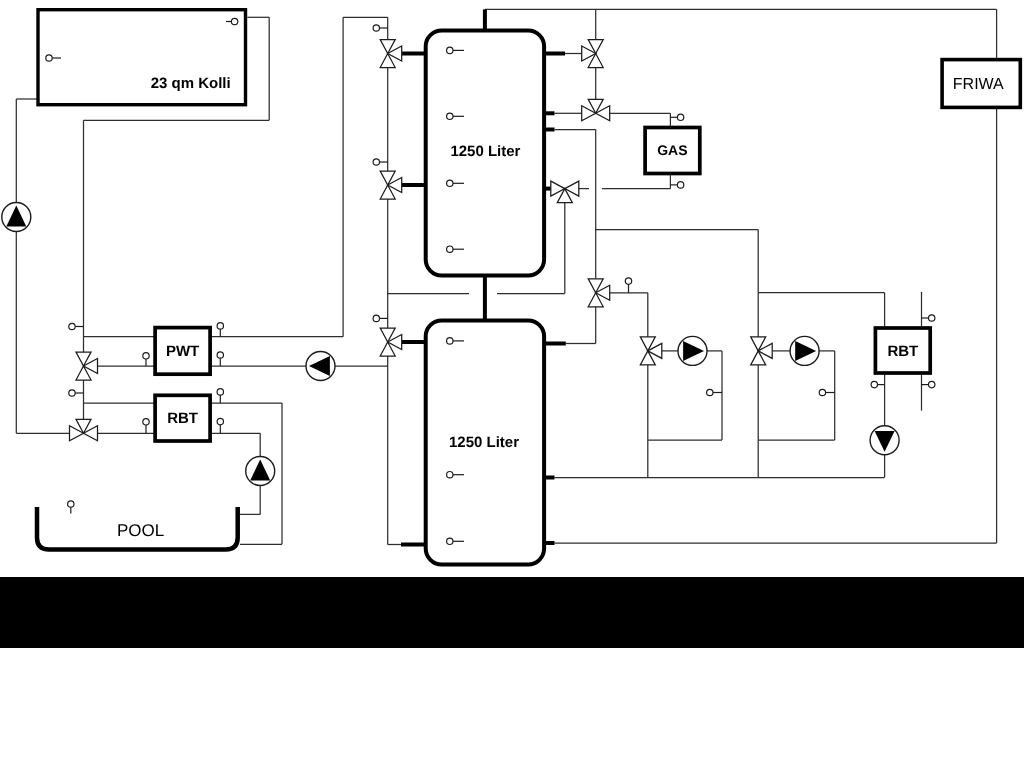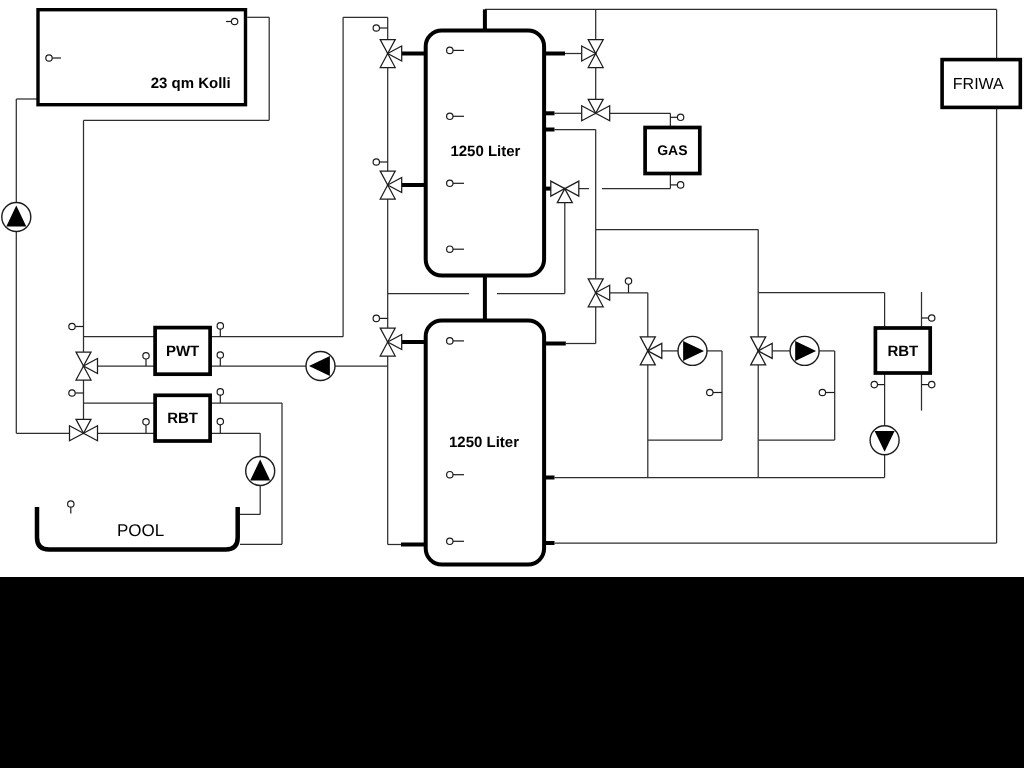--- a/index.html
+++ b/index.html
@@ -1,16 +1,16 @@
 <!DOCTYPE html>
 <html><head>
 <meta charset="utf-8">
 <style>
   html,body{margin:0;padding:0;background:#ffffff;}
-  .stage{position:relative;width:1024px;height:768px;overflow:hidden;background:#ffffff;
+  .stage{position:relative;width:1024px;height:648px;overflow:hidden;background:#ffffff;
          font-family:"Liberation Sans", sans-serif;filter:grayscale(1);}
   svg text{font-family:"Liberation Sans", sans-serif;fill:#000;text-rendering:geometricPrecision;}
   text.b{font-weight:bold;}
 </style>
 </head>
 <body>
 
 <div class="stage">
   <svg id="schematic" width="1024" height="768" viewBox="0 0 1024 768">
       <rect x="0" y="0" width="1024" height="768" fill="#ffffff"></rect>

